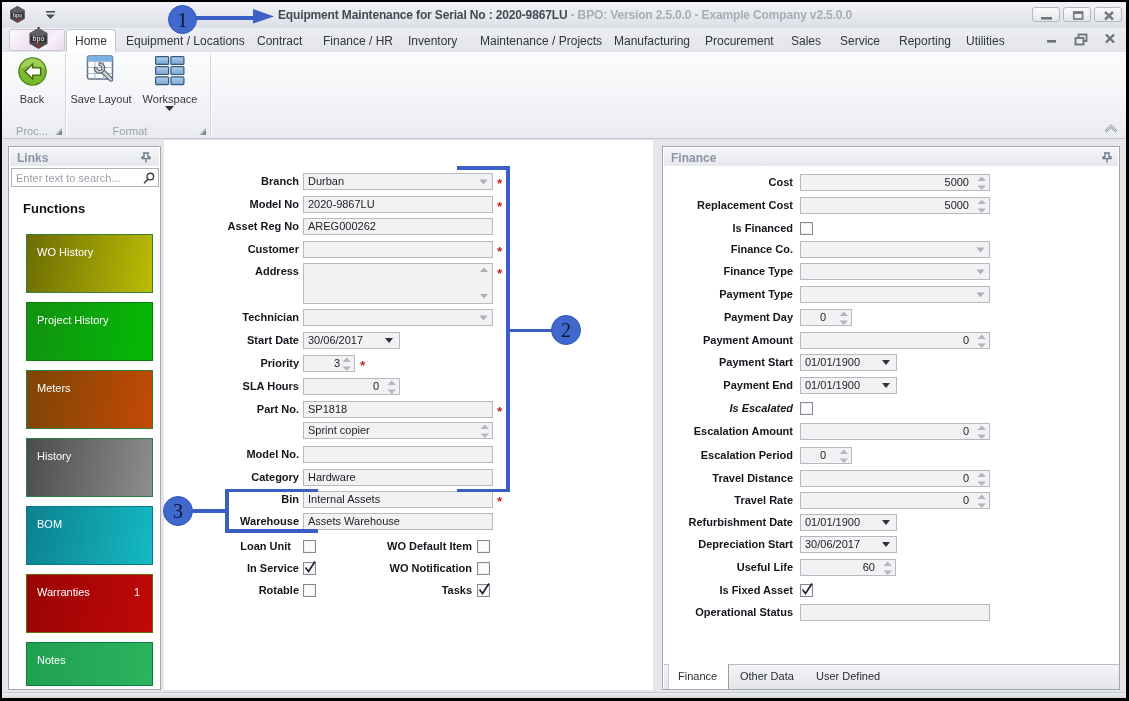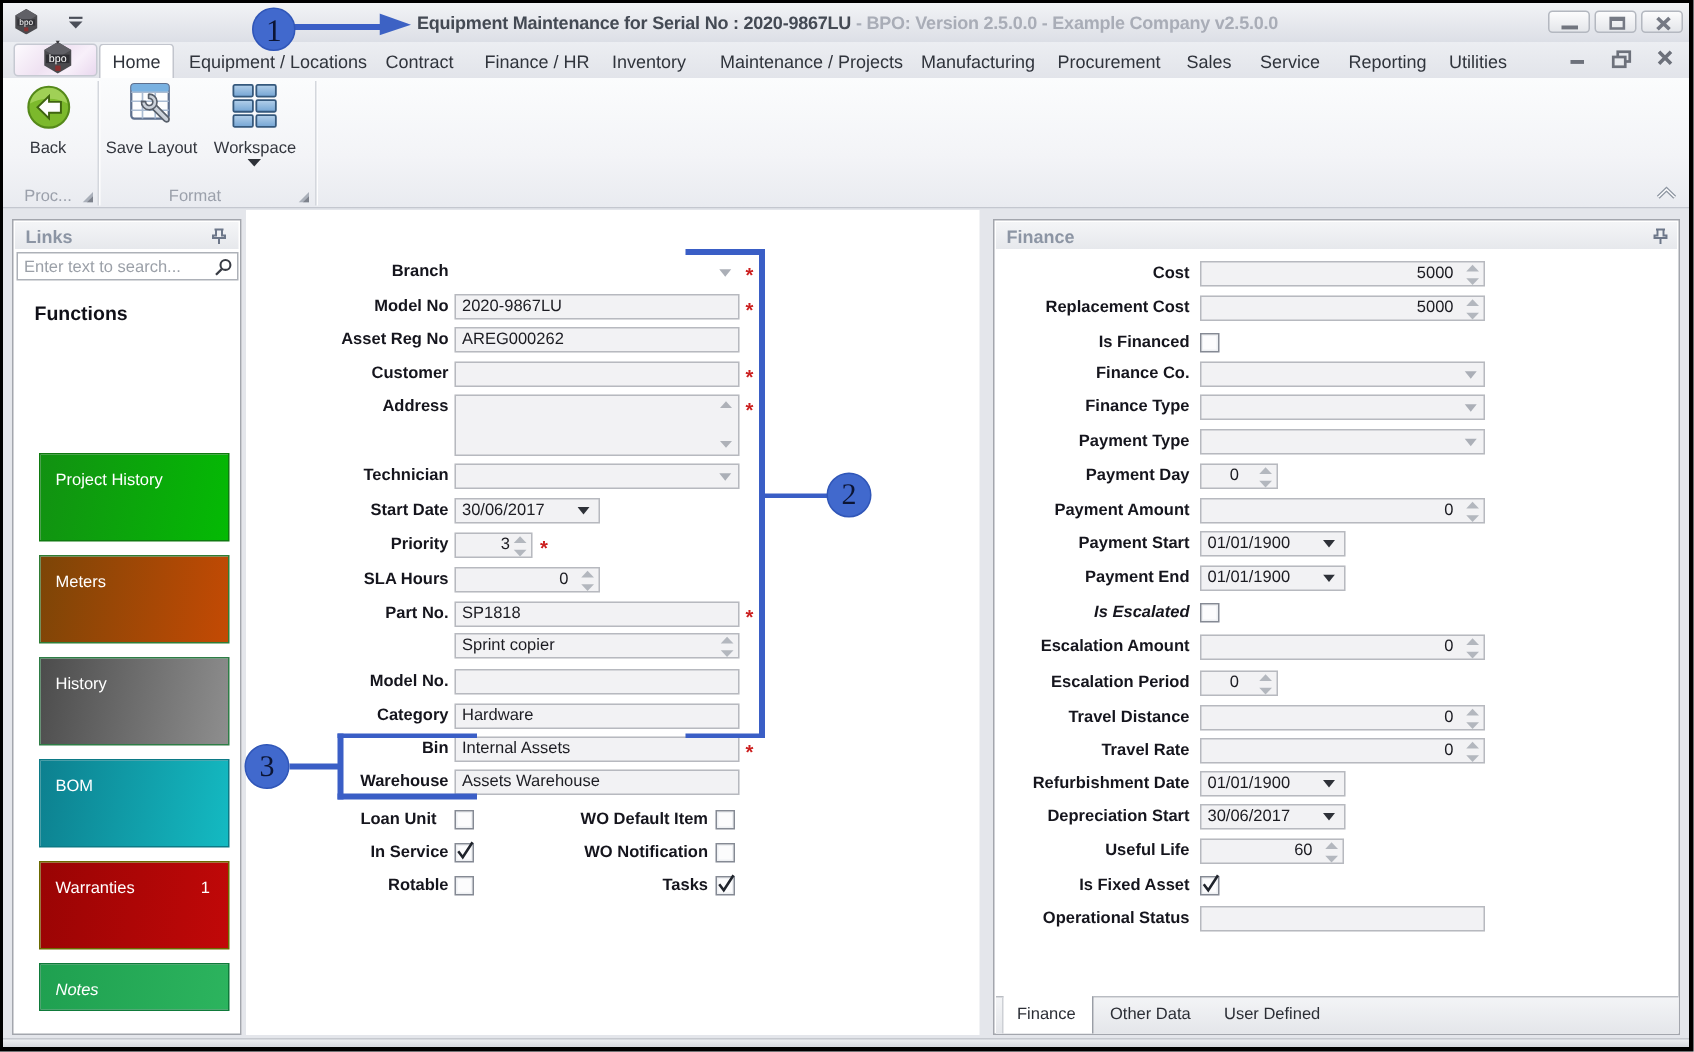--- a/index.html
+++ b/index.html
@@ -200,37 +200,40 @@
           </svg>
       </div>
       <div class="abs" style="left:2px;top:21px;width:148px;height:19px;background:#fff;border:1px solid #adb1b8;">
         <div class="abs" style="left:4px;top:3px;font-size:11px;color:#9ba0a8;">Enter text to search...</div>
         <svg class="abs" style="right:3px;top:3px" width="13" height="13" viewBox="0 0 13 13">
             <circle cx="8.3" cy="4.6" r="3.3" fill="none" stroke="#383c44" stroke-width="1.4"></circle>
             <path d="M5.8 7.4 L2 11.2" stroke="#383c44" stroke-width="1.5"></path>
           </svg>
       </div>
       <div class="abs" style="left:14px;top:54px;font-size:13px;font-weight:bold;color:#101018;">Functions</div>
+      <div class="lbtn" style="left:17px;top:87px;background:linear-gradient(100deg,#6c6c06,#bcbc04);border:1px solid #338036;">
+          <span>WO History</span>
+        </div>
       <div class="lbtn" style="left:17px;top:155px;background:linear-gradient(100deg,#129112,#04ba04);border:1px solid #0f7a10;">
           <span>Project History</span>
         </div>
       <div class="lbtn" style="left:17px;top:223px;background:linear-gradient(100deg,#7c4507,#c44a04);border:1px solid #2f7d35;">
           <span>Meters</span>
         </div>
       <div class="lbtn" style="left:17px;top:291px;background:linear-gradient(100deg,#4c4c4c,#8e8e8e);border:1px solid #2e7d46;">
           <span>History</span>
         </div>
       <div class="lbtn" style="left:17px;top:359px;background:linear-gradient(100deg,#0d808f,#14bac2);border:1px solid #0c7a86;padding-left:25px;">
           <span>BOM</span>
         </div>
       <div class="lbtn" style="left:17px;top:427px;background:linear-gradient(100deg,#990404,#c10808);border:1px solid #6b6b00;">
           <span>Warranties</span>
           <span style="left:auto;right:12px;">1</span>
         </div>
-      <div class="lbtn" style="left:17px;top:495px;height:32px;background:linear-gradient(100deg,#1fa050,#2cb45e);border:1px solid #0f7a3a;font-style:italic;">
+      <div class="lbtn" style="left:17px;top:495px;height:44px;background:linear-gradient(100deg,#1fa050,#2cb45e);border:1px solid #0f7a3a;">
           <span>Notes</span>
         </div>
     </div>
 
     <div class="abs" id="center" style="left:162px;top:1px;width:489px;height:550px;background:#fff;"></div>
 
     <div class="panel" id="fin-panel" style="left:660px;top:7px;width:458px;height:544px;">
       <div class="panel-head">
           <div class="phead-txt">Finance</div>
         <svg class="abs" style="right:6px;top:4px" width="10" height="11" viewBox="0 0 10 11">
@@ -240,20 +243,21 @@
       <div id="fin-body" class="abs" style="left:1px;top:19px;right:1px;height:498px;background:#fff;"></div>
       <div class="abs" style="left:1px;top:517px;width:455px;height:25px;background:#fff;">
         <div class="abs" style="left:0px;top:0px;width:5px;height:25px;background:linear-gradient(#f3f4f6,#e4e6ea);border-top:1px solid #b9bcc2;border-right:1px solid #cdd0d5;"></div>
         <div class="abs" style="left:64px;top:0px;width:391px;height:25px;background:linear-gradient(#f3f4f6,#e4e6ea);border-top:1px solid #b9bcc2;border-left:1px solid #9a9ea6;"></div>
         <div class="btab" style="left:14px;top:6px;">Finance</div>
         <div class="btab" style="left:76px;top:6px;">Other Data</div>
         <div class="btab" style="left:152px;top:6px;">User Defined</div>
       </div>
     </div>
     <div class="flabel" style="left:170px;top:36px;width:127px;">Branch</div>
+    <div class="field" style="left:301px;top:34px;width:190px;height:17px;">Durban</div>
     <svg class="abs" style="left:477px;top:40px" width="9" height="6">
         <polygon points="0.5,0.5 8.5,0.5 4.5,5.5" fill="#abafb7"></polygon>
       </svg>
     <div class="req" style="left:495px;top:37px;">*</div>
     <div class="flabel" style="left:170px;top:58.5px;width:127px;">Model No</div>
     <div class="field" style="left:301px;top:56.5px;width:190px;height:17px;">2020-9867LU</div>
     <div class="req" style="left:495px;top:59.5px;">*</div>
     <div class="flabel" style="left:170px;top:81px;width:127px;">Asset Reg No</div>
     <div class="field" style="left:301px;top:79px;width:190px;height:17px;">AREG000262</div>
     <div class="flabel" style="left:170px;top:103.5px;width:127px;">Customer</div>

